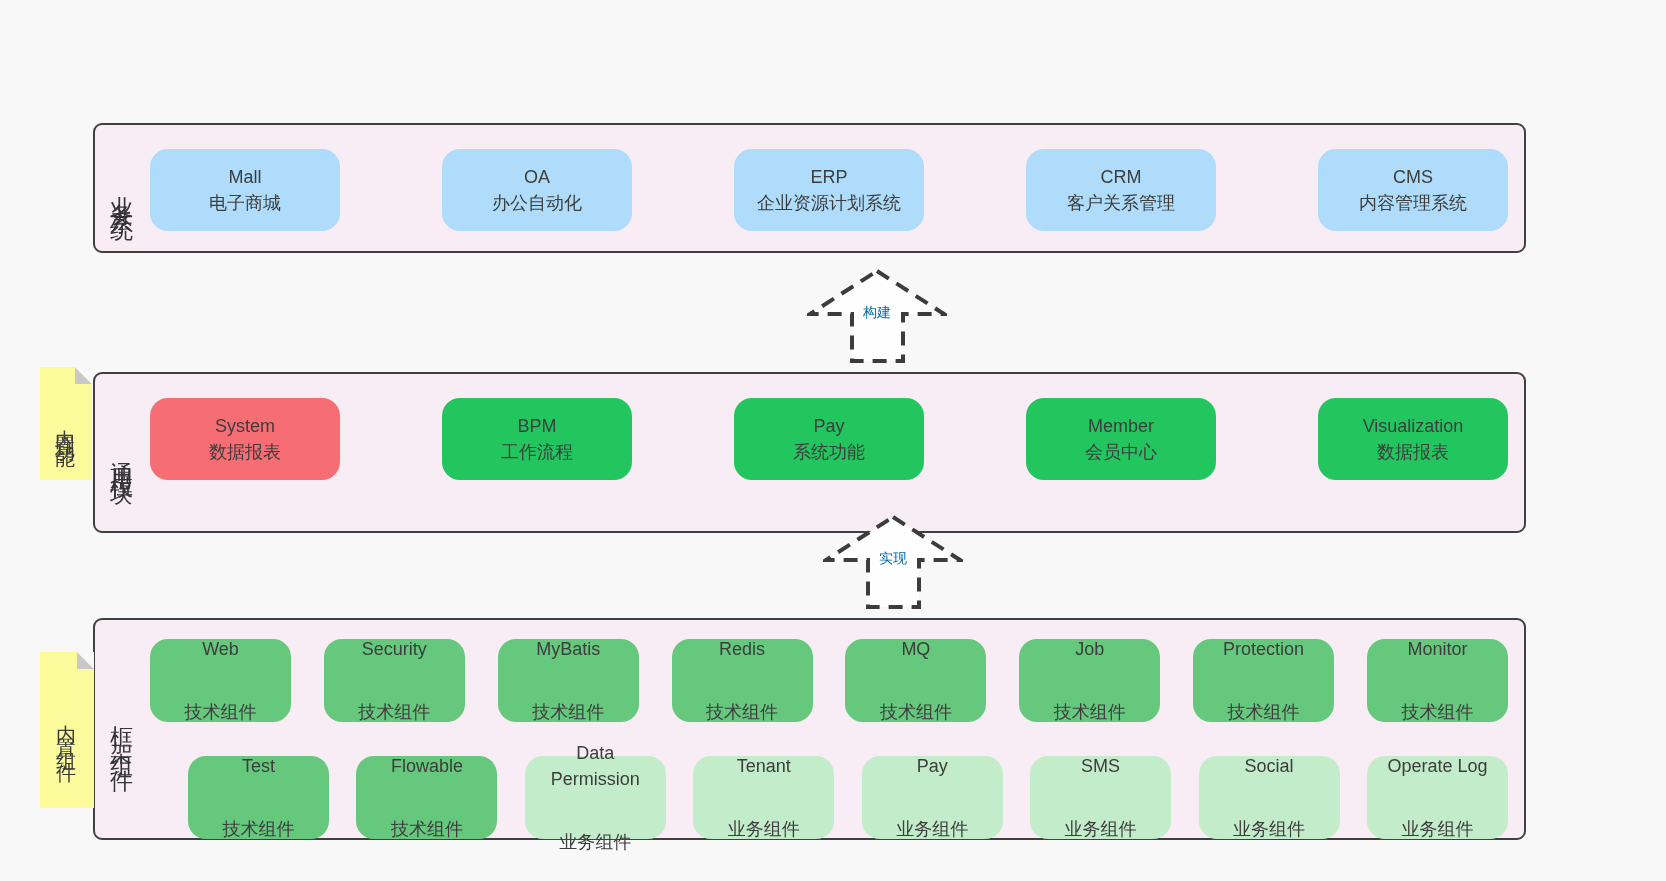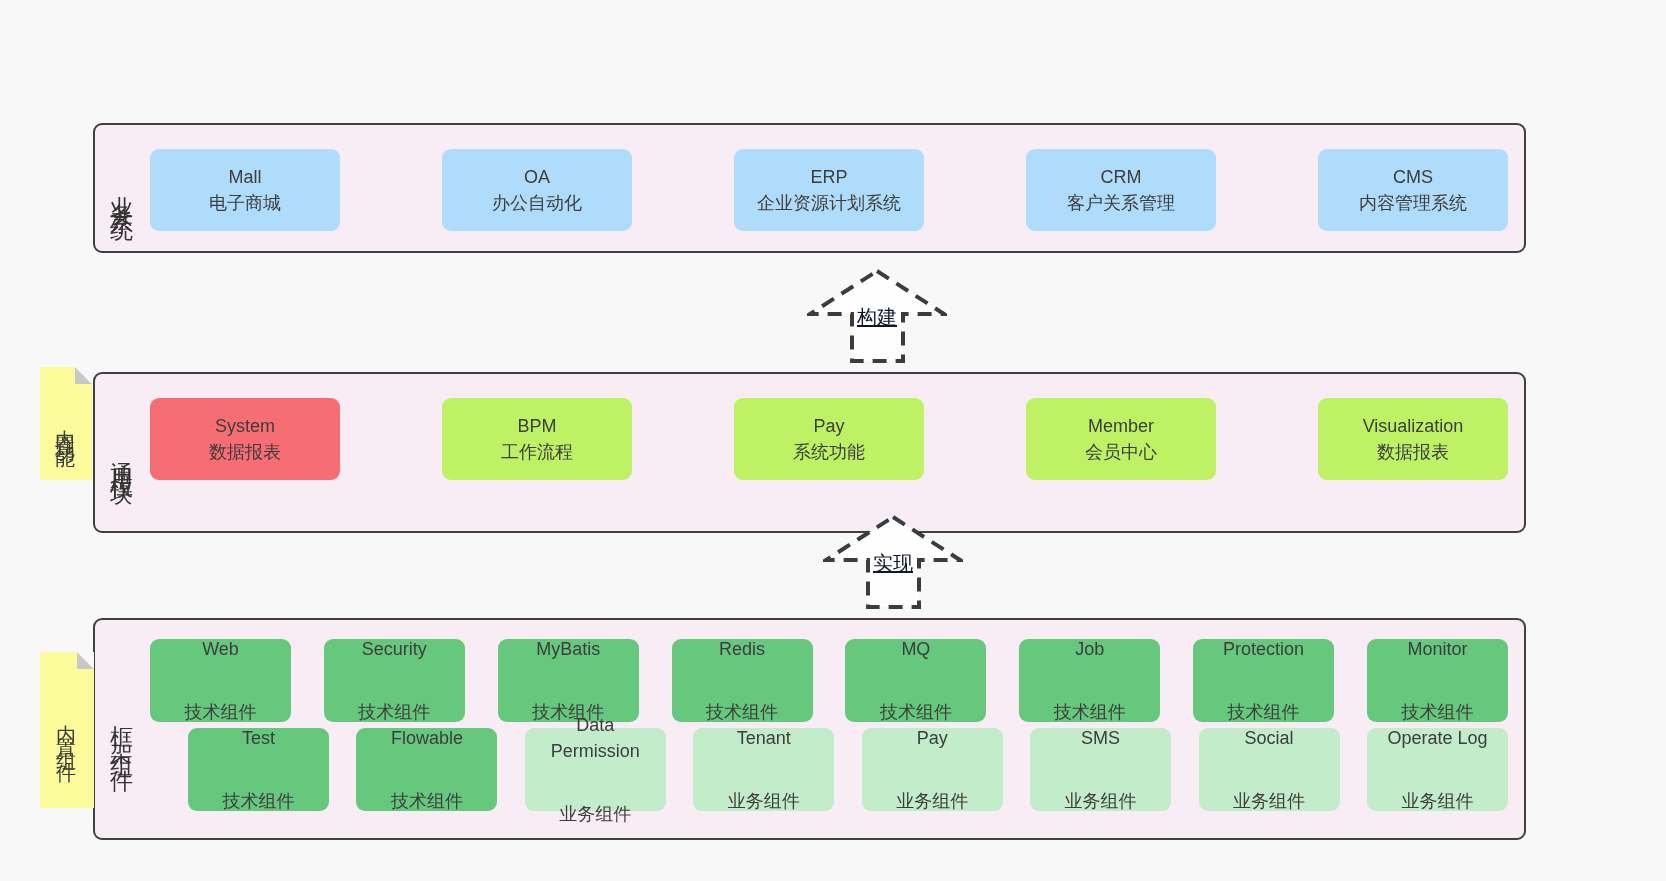--- a/index.html
+++ b/index.html
@@ -25,32 +25,32 @@
   }
   .ls-6  { letter-spacing: 7px; margin-top: 4px; }
   .ls-14 { letter-spacing: 15px; margin-top: 8px; }
 
   .boxrow {
     position: absolute; left: 55px; right: 16px;
     display: flex; justify-content: space-between;
   }
   .row-mid   { top: 24px; height: 82px; }
   .row-fw1   { top: 19px; height: 83px; }
-  .row-fw2   { top: 108px; height: 83px; padding-left: 38px; }
+  .row-fw2   { top: 136px; height: 83px; padding-left: 38px; }
 
   .box {
-    border-radius: 9px; box-sizing: border-box;
+    border-radius: 18px; box-sizing: border-box;
     display: flex; flex-direction: column; align-items: center; justify-content: center;
     text-align: center; font-size: 18px; line-height: 26px; padding: 2px 6px;
   }
   .w190 { width: 190px; }
   .w140 { width: 141px; gap: 37px; }
   .v-blue   { background: #aedcfa; }
   .v-red    { background: #f76d74; }
-  .v-pink   { background: #bef264; }
+  .v-pink   { background: #22c55e; }
   .v-green  { background: #65c87d; }
   .v-lgreen { background: #c2ecca; }
   .narrow-title .box-title { max-width: 104px; }
 
   .note {
     position: absolute; background: #fbfb9c; z-index: 3;
     display: flex; align-items: center; justify-content: center;
   }
   .note::after {  
     content: ''; position: absolute; top: 0; right: 0; width: 0; height: 0;
@@ -69,23 +69,22 @@
   }
   .note-1 .note-text { letter-spacing: 6px; margin-top: 5px; }
   .note-2 .note-text { letter-spacing: 13px; margin-top: 10px; }
 
   .arrow { position: absolute; width: 140px; height: 96px; }
   .arrow-1 { left: 807px; top: 268px; }
   .arrow-2 { left: 823px; top: 514px; }
   .arrow svg { display: block; width: 100%; height: 100%; }
   .arrow-label {
     position: absolute; left: 50%; top: 36px; transform: translateX(-50%);
-    background: #ffffff; padding: 0 3px; font-size: 20px; color: #0f172a;
+    background: #ffffff; padding: 0 3px; font-size: 14px; color: #0369a1;
     white-space: nowrap;
-    text-decoration: underline;
   }
 </style>
 </head>
 <body>
 
 <div class="canvas">
 
   <div class="panel panel-business">
     <div class="panel-label ls-6">业务系统</div>
     <div class="boxrow row-mid">

